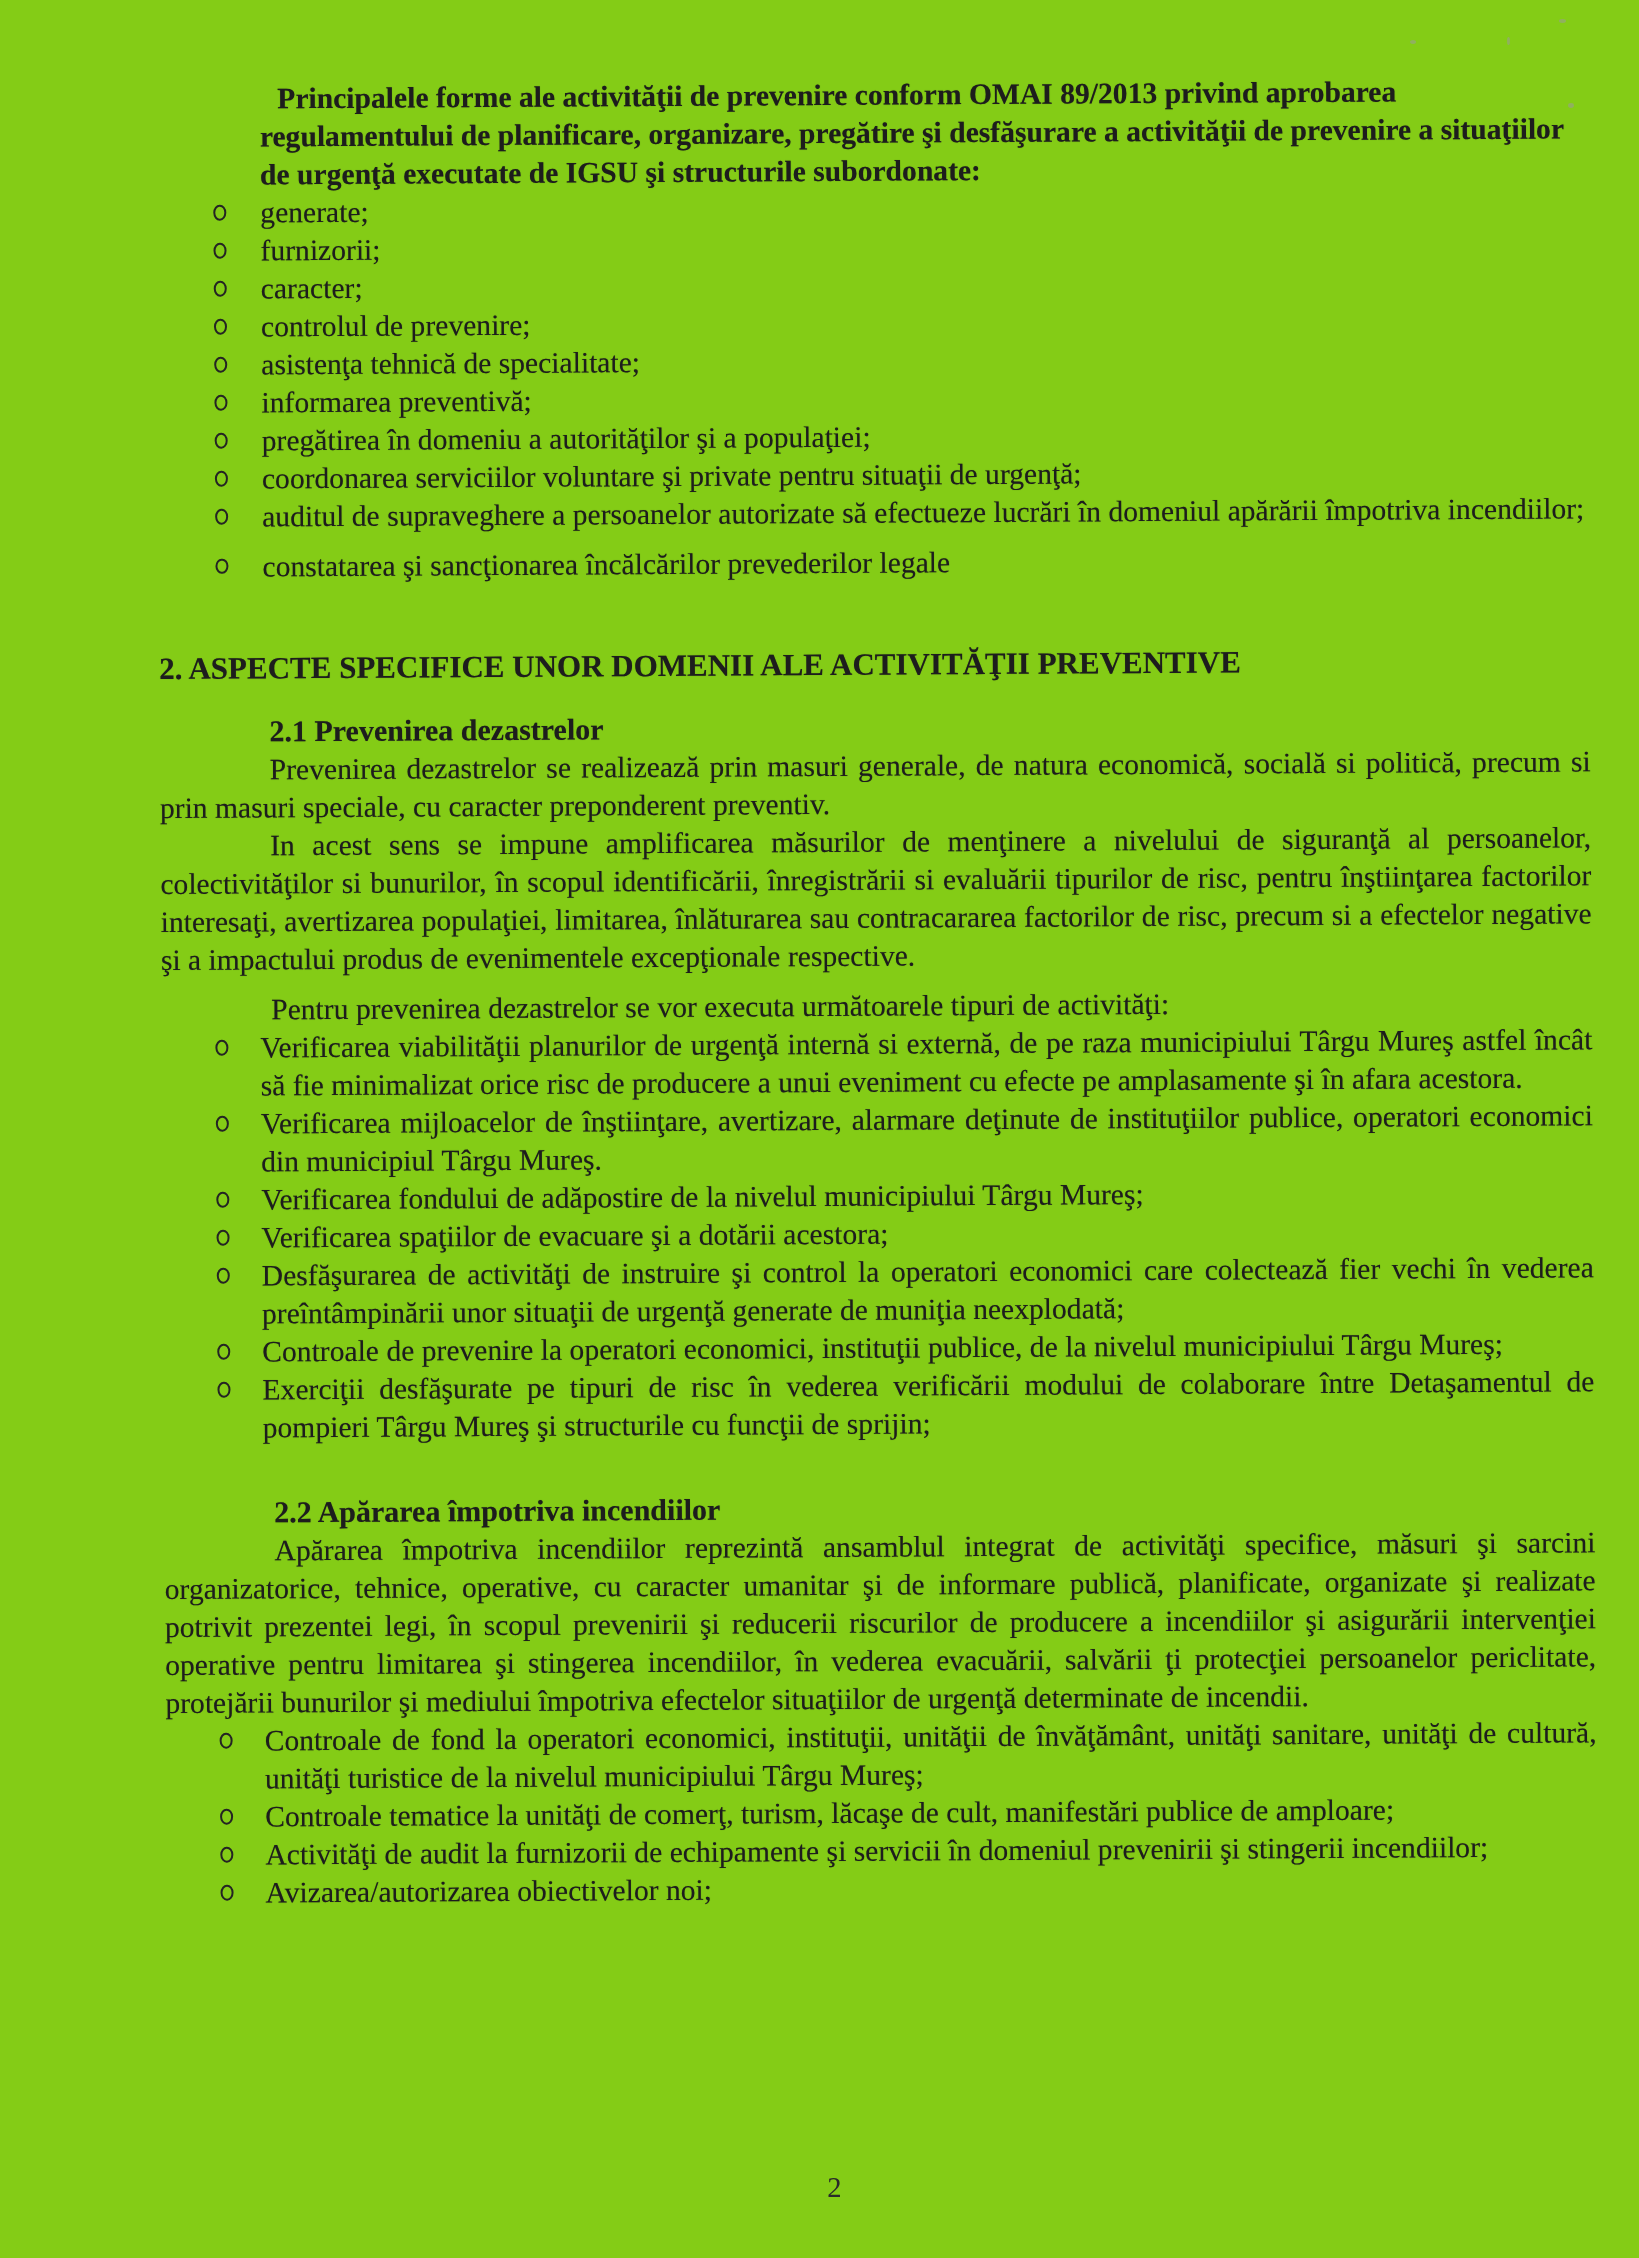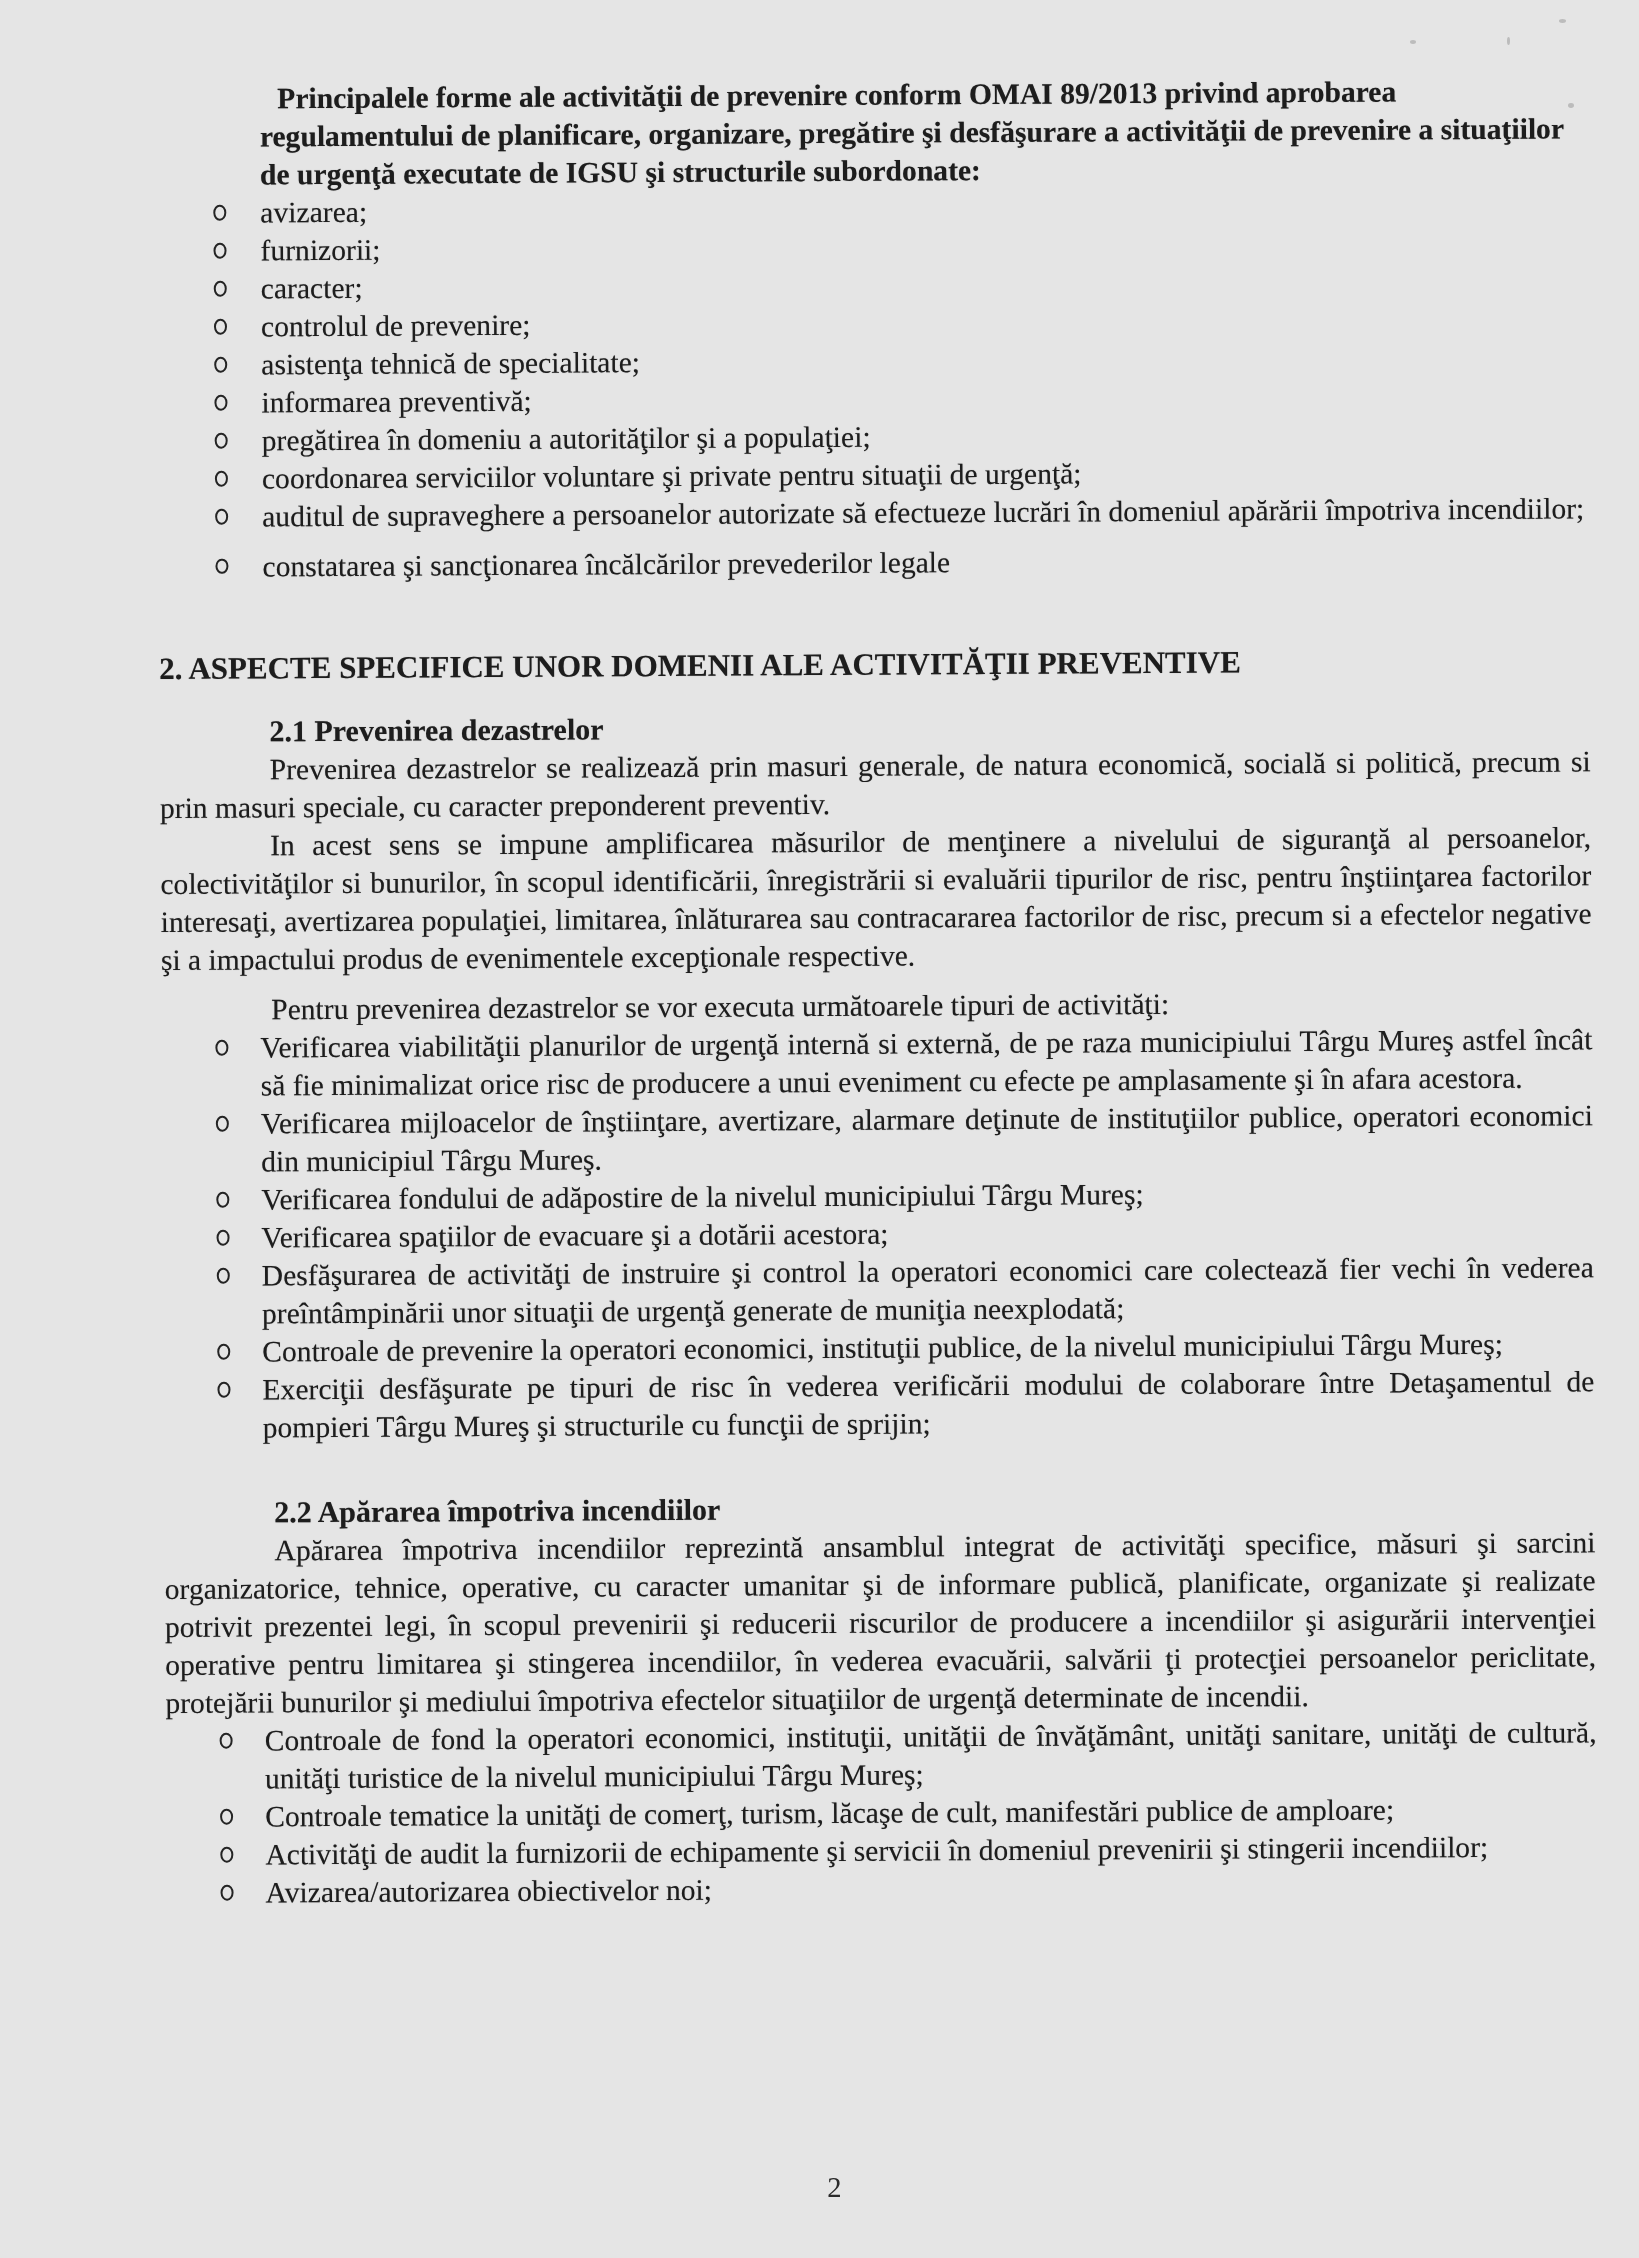--- a/index.html
+++ b/index.html
@@ -11,21 +11,21 @@
     width: 1639px;
     height: 2259px;
     position: relative;
     overflow: hidden;
     font-family: "Liberation Serif", "DejaVu Serif", serif;
     color: #1d1d1d;
   }
   .sheet {
     position: absolute;
     inset: 0;
-    background: #e5e5e5;
+    background: #84cc16;
     text-decoration: underline;
   }
   .content {
     position: absolute;
     left: 0;
     top: 0;
     width: 1639px;
     box-sizing: border-box;
     padding: 77px 53px 0 155px;
     font-size: 29.6px;
@@ -114,21 +114,21 @@
   <div class="speck s4"></div>
 
   <div class="content">
 
     <p class="doc-title">Principalele forme ale  activităţii de prevenire conform OMAI 89/2013 privind aprobarea regulamentului de planificare, organizare, pregătire şi desfăşurare a activităţii de prevenire a situaţiilor de urgenţă executate de IGSU şi structurile subordonate:</p>
 
     <ul class="blist intro">
 
         <li>
           <span class="blt"></span>
-          <span>avizarea;</span>
+          <span>generate;</span>
         </li>
 
         <li>
           <span class="blt"></span>
           <span>furnizorii;</span>
         </li>
 
         <li>
           <span class="blt"></span>
           <span>caracter;</span>

